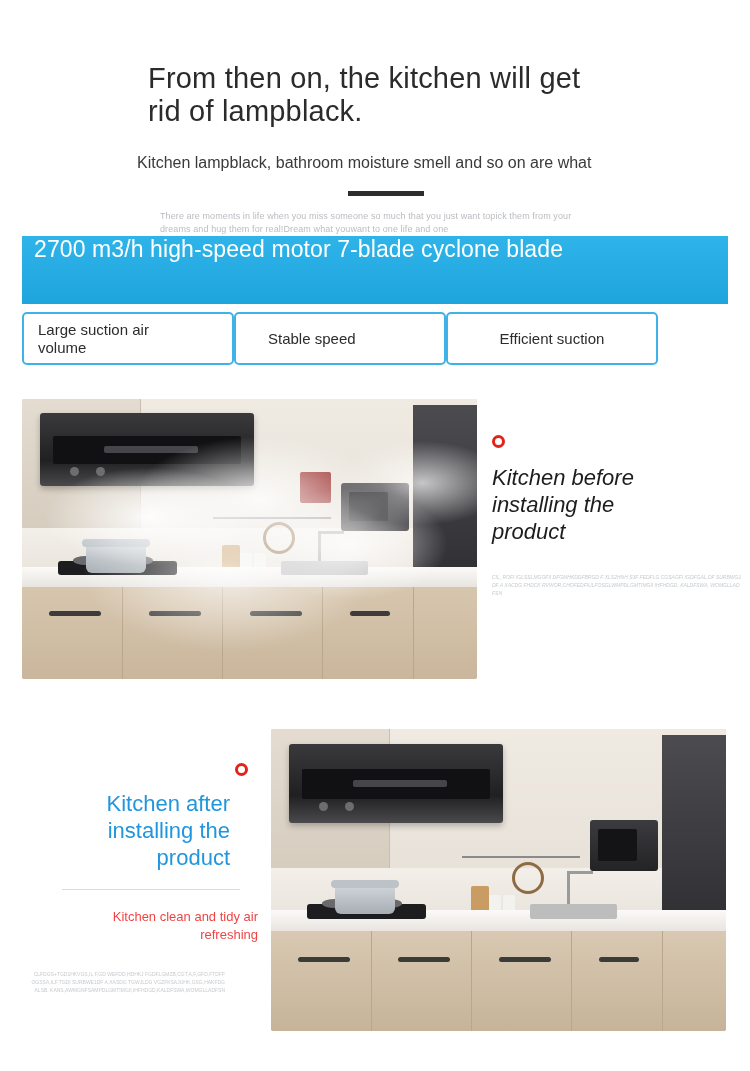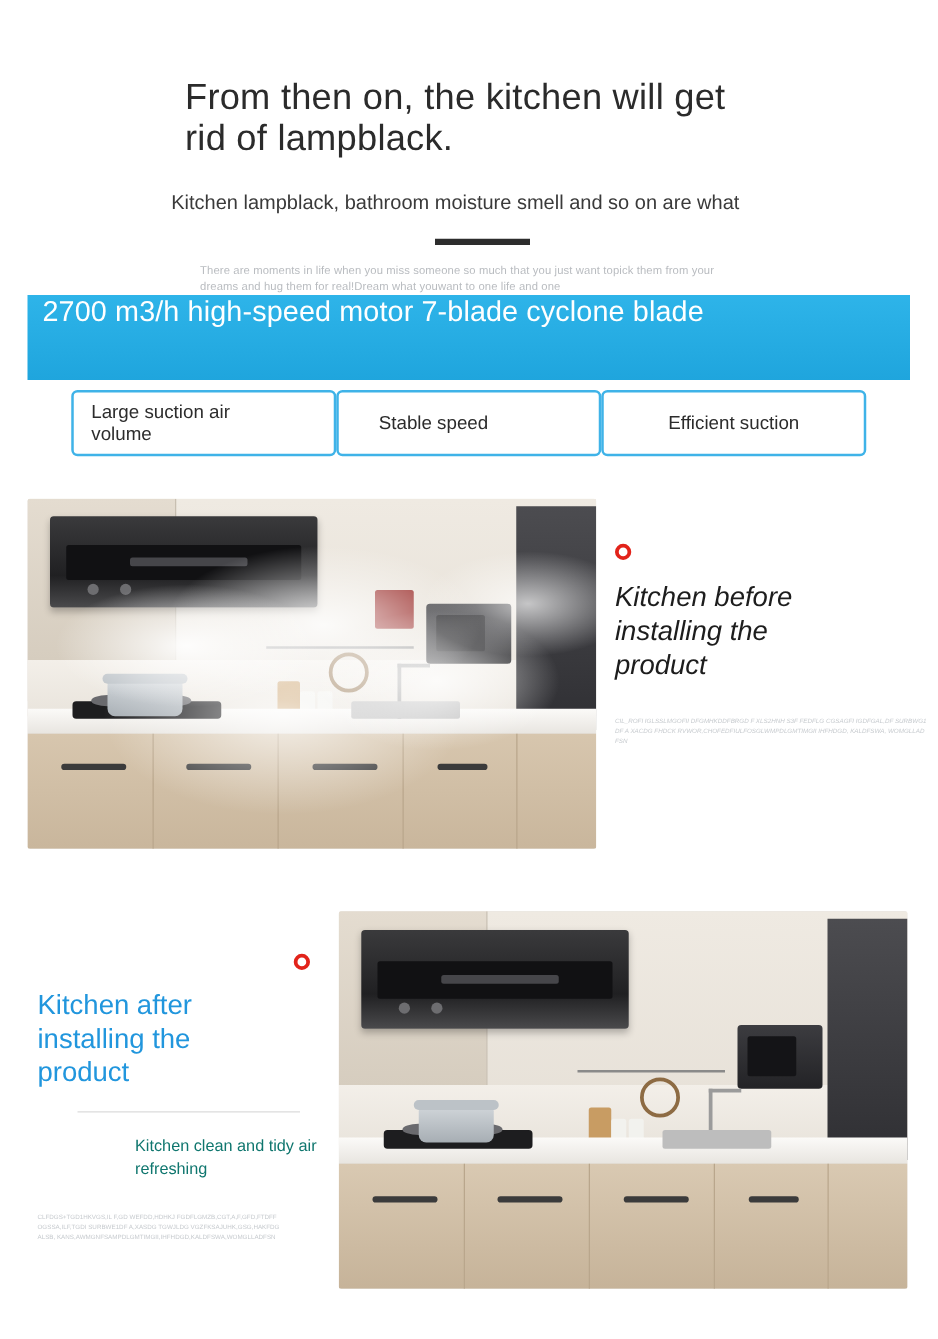--- a/index.html
+++ b/index.html
@@ -77,21 +77,21 @@
     font-size: 23px;
     font-weight: 400;
     letter-spacing: 0.1px;
     white-space: nowrap;
   }
 
   
   .features {
     margin: 8px 22px 0 22px;
     display: flex;
-    justify-content: center;
+    justify-content: flex-start;
   }
   .feature-card {
     width: 212px;
     height: 53px;
     border: 2px solid #3fb3e8;
     border-radius: 5px;
     box-sizing: border-box;
     display: flex;
     align-items: center;
     background: #ffffff;
@@ -172,39 +172,40 @@
     left: 271px;
     top: 0;
     width: 455px;
     height: 302px;
   }
   .after-text {
     position: absolute;
     left: 30px;
     top: 34px;
     width: 232px;
+    text-align: right;
   }
   .after-text .dot-marker { margin-left: 205px; }
   .after-title {
     font-size: 22px;
     line-height: 27px;
     color: #2196dd;
     margin-top: 14px;
     width: 200px;
   }
   .after-divider {
     width: 178px;
     height: 1px;
     background: #dcdcdc;
     margin: 18px 0 0 32px;
   }
   .after-sub {
     font-size: 13px;
     line-height: 18px;
-    color: #0f766e;
+    color: #ef4444;
     margin: 18px 0 0 78px;
     width: 150px;
   }
   .after-fine {
     margin: 26px 0 0 0;
     width: 195px;
     font-size: 5px;
     line-height: 8px;
     color: #c6cace;
     word-break: break-all;

